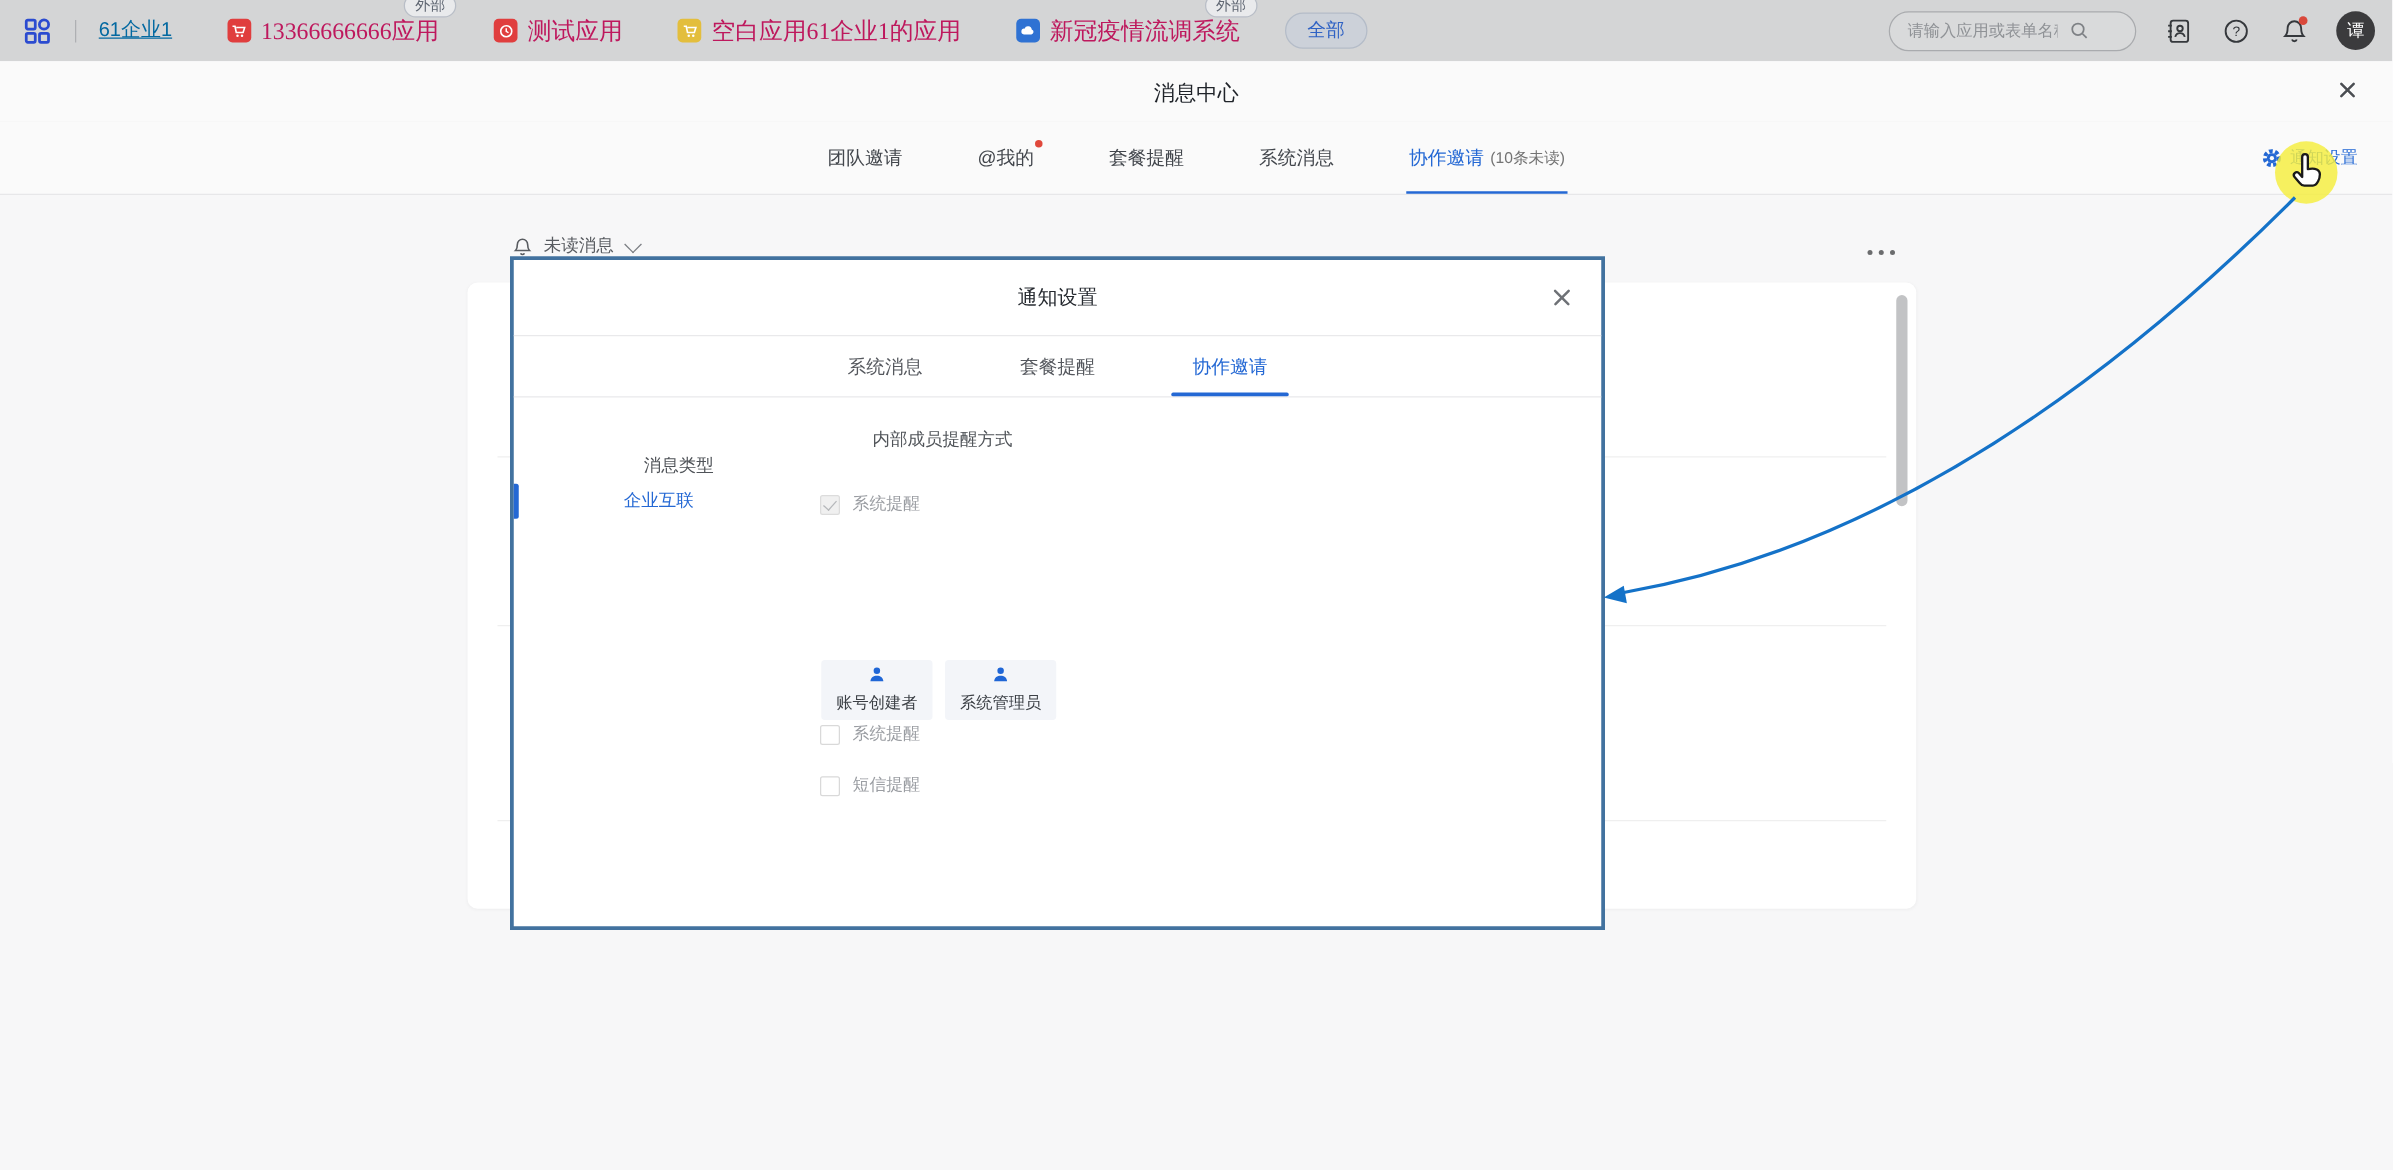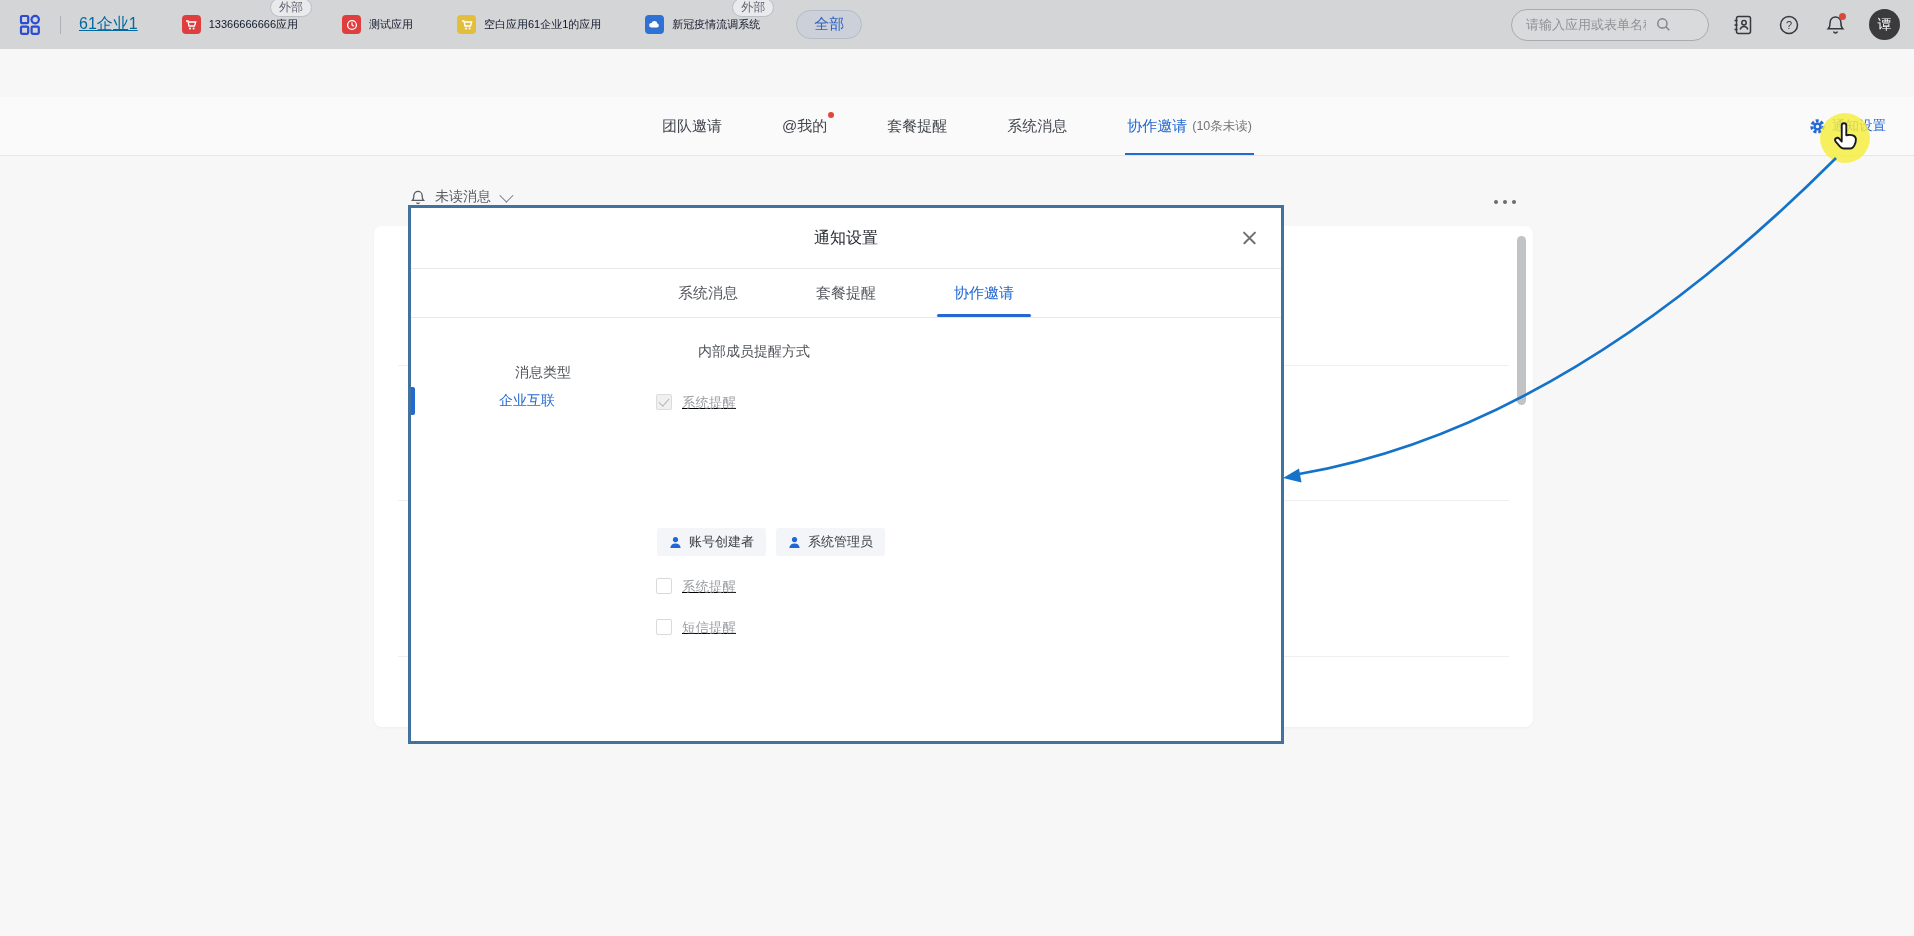--- a/index.html
+++ b/index.html
@@ -8,21 +8,21 @@
   
   .topbar{position:absolute;left:0;top:0;width:100%;height:49px;background:#d4d5d6;display:flex;align-items:center;}
   .tb-left{display:flex;align-items:center;margin-left:18px;gap:0;}
   .grid-ic{width:22px;height:22px;display:block;}
   .tb-divider{width:1px;height:18px;background:#aeb0b3;margin:0 18px;}
   .workspace{color:#0369a1;font-size:16px;text-decoration:underline;cursor:pointer;white-space:nowrap;}
   .appitem{position:relative;display:flex;align-items:center;gap:8px;margin-left:44px;white-space:nowrap;cursor:pointer;}
   .appico{width:19px;height:19px;border-radius:4px;display:flex;align-items:center;justify-content:center;flex:0 0 auto;}
   .appico svg{display:block;}
   .ic-red{background:#e03e3e;} .ic-yellow{background:#e3bE3d;background:#e3be3d;} .ic-blue{background:#2f72d3;}
-  .appname{font-size:11px;color:#0f172a;}
+  .appname{font-size:19px;color:#be185d;font-family:Liberation Serif, serif;}
   .extbadge{position:absolute;top:-17px;right:-14px;font-size:12px;color:#5f6672;background:#e9eaec;border:1px solid #b9bec7;border-radius:10px;padding:1px 8px;line-height:15px;}
   .allpill{margin-left:36px;font-size:15px;color:#2f62c4;background:#ccd1d9;border:1px solid #b4bcc8;border-radius:15px;padding:4px 17px;cursor:pointer;white-space:nowrap;}
   .tb-right{position:absolute;right:14px;top:0;height:49px;display:flex;align-items:center;gap:22px;}
   .searchbox{display:flex;align-items:center;gap:8px;width:172px;height:30px;border:1px solid #a9abae;border-radius:16px;padding:0 12px;background:#d9dadb;}
   .searchbox input{border:none;outline:none;background:transparent;font-size:13px;color:#555;width:120px;font-family:inherit;}
   .searchbox input::placeholder{color:#8f9296;}
   .tbic{width:24px;height:24px;display:flex;align-items:center;justify-content:center;cursor:pointer;position:relative;}
   .belldot{position:absolute;top:0;right:1px;width:7px;height:7px;border-radius:50%;background:#d9483b;}
   .avatar{width:31px;height:31px;border-radius:50%;background:#3b3b3d;color:#fff;font-size:14px;display:flex;align-items:center;justify-content:center;cursor:pointer;}
 
@@ -61,27 +61,27 @@
   .m-close .xline{width:17px;top:8px;left:0;background:#6e7176;height:1.6px;}
   .m-tabs{position:relative;height:48px;border-bottom:1px solid #e9e9eb;display:flex;justify-content:center;gap:78px;}
   .m-tab{position:relative;font-size:15px;color:#55585e;display:flex;align-items:center;cursor:pointer;}
   .m-tab.active{color:#2468d4;}
   .m-tab.active::after{content:"";position:absolute;left:-17px;right:-17px;bottom:0;height:3px;border-radius:2px;background:#2468d4;}
   .m-body{position:relative;height:calc(100% - 108px);}
   .collabel{position:absolute;top:25px;font-size:14px;color:#505459;}
   .collabel.l{left:104px;margin-top:21px;} .collabel.r{left:246px;margin-left:41px;}
   .catbar{position:absolute;left:0;top:69px;width:4px;height:28px;background:#2468d4;border-radius:0 2px 2px 0;}
   .catitem{position:absolute;left:88px;top:74px;font-size:14px;color:#2468d4;cursor:pointer;}
-  .optrow{position:absolute;left:245px;display:flex;align-items:flex-start;gap:10px;text-decoration:underline;}
+  .optrow{position:absolute;left:245px;display:flex;align-items:flex-end;gap:10px;}
   .cb{width:16px;height:16px;border:1px solid #d9d9d9;border-radius:2px;background:#fff;box-sizing:border-box;position:relative;cursor:pointer;}
   .cb.checked-disabled{background:#f0f0f0;border-color:#dcdcdc;cursor:default;}
   .cb.checked-disabled::after{content:"";position:absolute;left:4px;top:1px;width:5px;height:9px;border-right:1.8px solid #b5b7ba;border-bottom:1.8px solid #b5b7ba;transform:rotate(42deg);}
   .optlabel{font-size:13.5px;color:#9a9da2;}
   .tagrow{position:absolute;left:246px;top:210px;display:flex;gap:10px;}
-  .memtag{display:flex;align-items:center;gap:7px;background:#f3f5f9;border-radius:3px;padding:5px 12px;font-size:13px;color:#3c4046;}
+  .memtag{display:flex;align-items:center;gap:7px;background:#f3f5f9;border-radius:3px;padding:5px 12px;font-size:13px;color:#3c4046;flex-direction:column;}
 
   
   .overlay{position:absolute;left:0;top:0;width:1914px;height:936px;pointer-events:none;}
   .highlight-circle{position:absolute;left:1820px;top:113px;width:50px;height:50px;border-radius:50%;background:#f5ee3d;opacity:.82;pointer-events:none;}
   .cursor{position:absolute;left:1831px;top:121px;pointer-events:none;}
 </style>
 </head>
 <body>
 
 <div id="canvas">
@@ -171,20 +171,27 @@
         <svg width="21" height="22" viewBox="0 0 21 22" fill="none" stroke="#35383c" stroke-width="1.5">
           <path d="M10.5 3a5.4 5.4 0 0 1 5.4 5.4c0 4 .9 5.4 1.9 6.4H3.2c1-1 1.9-2.4 1.9-6.4A5.4 5.4 0 0 1 10.5 3z"></path>
           <path d="M8.6 17.6a2 2 0 0 0 3.8 0"></path>
         </svg>
         <span class="belldot"></span>
       </span>
       <span class="avatar">谭</span>
     </div>
   </div>
 
+  <div class="titleband">
+    <div class="pagetitle">消息中心</div>
+    <div class="page-close">
+      <span class="xline a"></span>
+        <span class="xline b"></span>
+    </div>
+  </div>
 
   <div class="tabband">
     <div class="tabs">
       <div class="tab">
           <span>团队邀请</span>
         </div>
       <div class="tab">
           <span>@我的</span>
           <span class="reddot"></span>
         </div>

